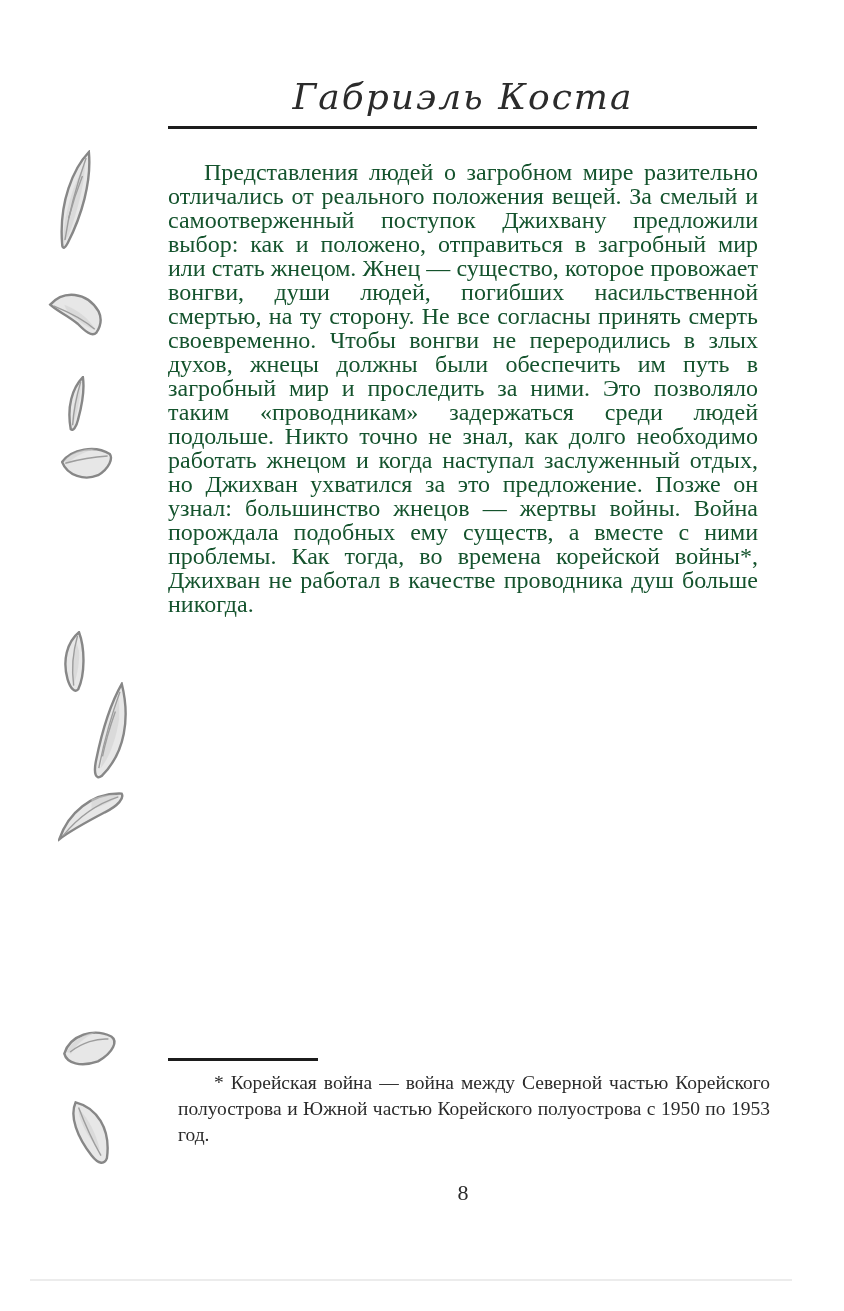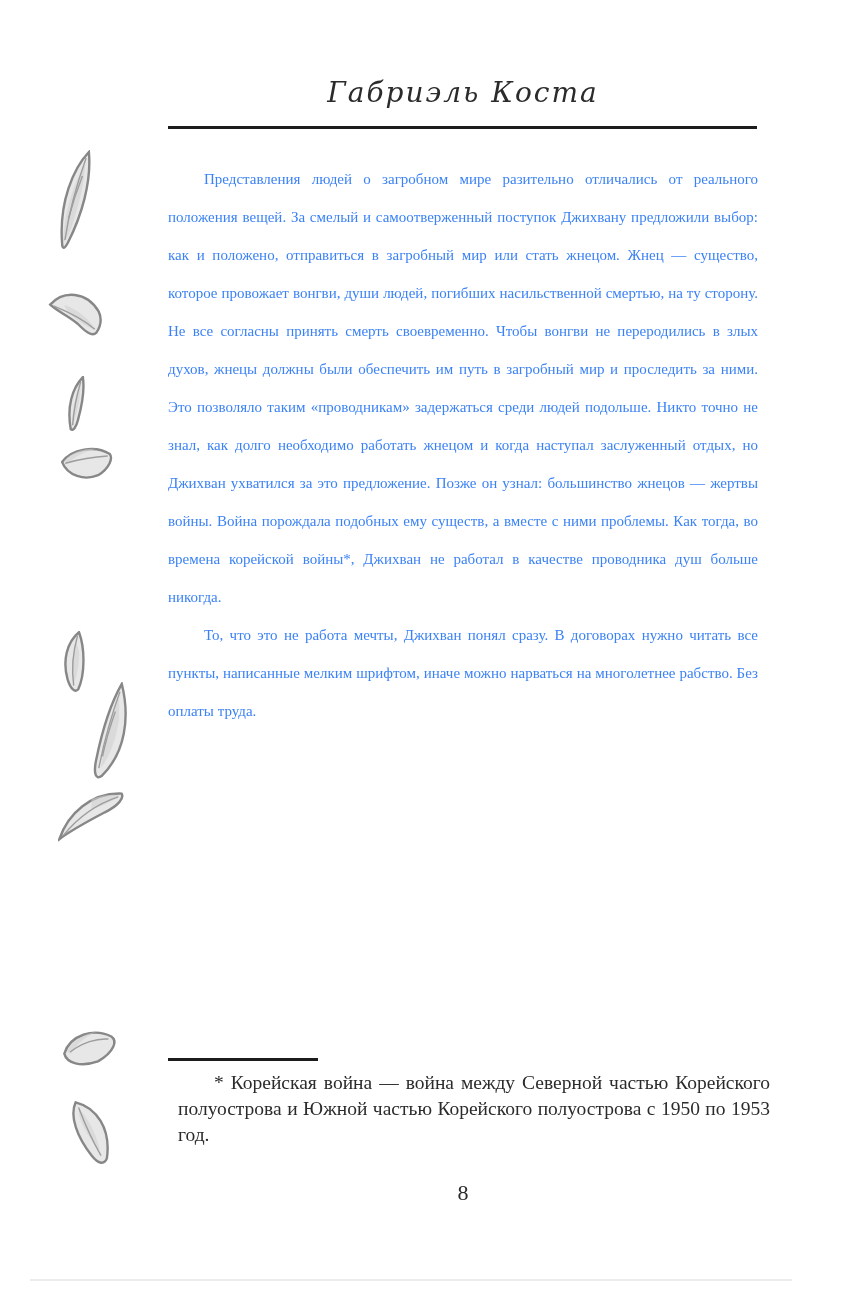--- a/index.html
+++ b/index.html
@@ -18,42 +18,42 @@
   }
   
   .author {
     position: absolute;
     top: 76px;
     left: 168px;
     width: 590px;
     text-align: center;
     font-family: "DejaVu Serif", serif;
     font-style: italic;
-    font-size: 28px;
+    font-size: 36px;
     letter-spacing: 2px;
     color: #2b2b2b;
   }
   .header-rule {
     position: absolute;
     top: 126px;
     left: 168px;
     width: 589px;
     height: 3px;
     background: #1c1c1c;
   }
   
   .text-block {
     position: absolute;
     top: 160px;
     left: 168px;
     width: 590px;
-    font-size: 15px;
-    line-height: 38px;
+    font-size: 24px;
+    line-height: 24px;
     text-align: justify;
-    color: #3b82f6;
+    color: #14532d;
   }
   .text-block p {
     margin: 0;
     text-indent: 36px;
   }
   
   .footnote-rule {
     position: absolute;
     top: 1058px;
     left: 168px;
@@ -155,21 +155,20 @@
     <path class="vein" d="M14,58 C35,36 60,26 80,28"></path>
   </svg>
   <svg class="leaf leaf9" viewBox="0 0 100 100" preserveAspectRatio="none">
     <path class="outline" d="M35,2 C70,10 95,42 88,88 C84,98 74,98 62,84 C38,56 24,24 35,2 Z"></path>
     <path class="shade" d="M40,12 C56,26 70,50 76,76 C60,62 44,36 40,18 Z"></path>
     <path class="vein" d="M40,10 C50,34 64,62 78,84"></path>
   </svg>
 
   <main class="text-block">
     <p>Представления людей о загробном мире разительно отличались от реального положения вещей. За смелый и самоотверженный поступок Джихвану предложили выбор: как и положено, отправиться в загробный мир или стать жнецом. Жнец — существо, которое провожает вонгви, души людей, погибших насильственной смертью, на ту сторону. Не все согласны принять смерть своевременно. Чтобы вонгви не переродились в злых духов, жнецы должны были обеспечить им путь в загробный мир и проследить за ними. Это позволяло таким «проводникам» задержаться среди людей подольше. Никто точно не знал, как долго необходимо работать жнецом и когда наступал заслуженный отдых, но Джихван ухватился за это предложение. Позже он узнал: большинство жнецов — жертвы войны. Война порождала подобных ему существ, а вместе с ними проблемы. Как тогда, во времена корейской войны*, Джихван не работал в качестве проводника душ больше никогда.</p>
-    <p>То, что это не работа мечты, Джихван понял сразу. В договорах нужно читать все пункты, написанные мелким шрифтом, иначе можно нарваться на многолетнее рабство. Без оплаты труда.</p>
   </main>
 
   <div class="footnote-rule"></div>
   <div class="footnote">* Корейская война — война между Северной частью Корейского полуострова и Южной частью Корейского полуострова с 1950 по 1953 год.</div>
 
   <div class="page-number">8</div>
   <div class="bottom-edge"></div>
 
 </div>
 

